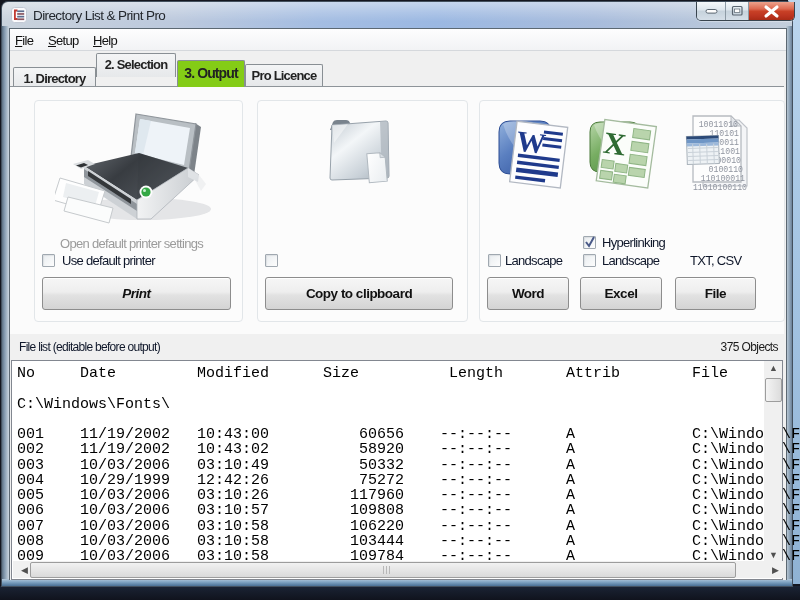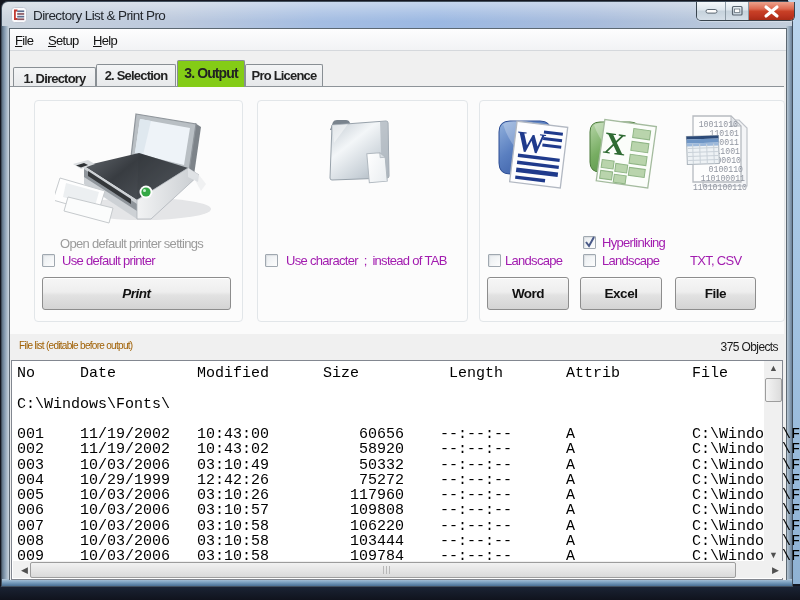--- a/index.html
+++ b/index.html
@@ -53,24 +53,24 @@
 
 .btn{position:absolute;top:190px;height:33px;box-sizing:border-box;
   border:1px solid #8d8d8d;border-radius:3px;
   background:linear-gradient(180deg,#f6f6f6 0%,#eeeeee 45%,#e2e2e2 55%,#d4d4d4 100%);
   font-weight:bold;font-size:13.5px;letter-spacing:-0.5px;color:#111;text-align:center;line-height:31px;
   box-shadow:inset 0 1px 0 #ffffff;}
 
 .cb{position:absolute;width:13px;height:13px;box-sizing:border-box;border:1px solid #a0a8b0;
   background:linear-gradient(135deg,#e9edf0,#fdfdfd);border-radius:1px;box-shadow:inset 1px 1px 1px rgba(90,100,110,0.12);}
 .cb svg{position:absolute;left:-1px;top:-3px;}
-.lbl{position:absolute;font-size:13px;letter-spacing:-0.7px;color:#a21caf;}
+.lbl{position:absolute;font-size:13px;letter-spacing:-0.7px;color:#0f172a;}
 .gray{color:#9b9b9b;}
 
-#flabel{position:absolute;left:9px;top:311px;font-size:10px;letter-spacing:-0.7px;color:#a16207;}
+#flabel{position:absolute;left:9px;top:311px;font-size:12px;letter-spacing:-0.7px;color:#0f172a;}
 #fcount{position:absolute;right:8px;top:311px;font-size:12px;letter-spacing:-0.6px;color:#1a1a1a;margin-left:6px;}
 #list{position:absolute;left:1px;top:331px;width:772px;height:220px;box-sizing:border-box;
   background:#ffffff;border:1px solid #828790;}
 #list pre{margin:0;position:absolute;left:5px;top:5px;font-family:"Liberation Mono",monospace;
   font-size:15px;line-height:15.25px;color:#000;}
 
 #vsb{position:absolute;right:0px;top:0px;width:18px;height:201px;background:#f0f0f0;}
 #vsb .thumb{position:absolute;left:1px;top:17px;width:15px;height:22px;
   background:linear-gradient(90deg,#f4f4f4,#dcdcdc);border:1px solid #9d9d9d;border-radius:2px;}
 #hsb{position:absolute;left:1px;bottom:1px;width:770px;height:17px;background:#f0f0f0;}
@@ -118,21 +118,21 @@
         </svg>
       </div>
   </div>
   <div id="client">
     <div id="menu">
       <span style="left:5px"><span class="u">F</span>ile</span>
       <span style="left:38px"><span class="u">S</span>etup</span>
       <span style="left:83px"><span class="u">H</span>elp</span>
     </div>
     <div class="tab" id="tab1" style="left:3px;top:38px;width:83px;height:22px;line-height:22px;">1. Directory</div>
-    <div class="tab" id="tab2" style="left:86px;top:35px;width:80px;height:24px;line-height:22px;">2. Selection</div>
+    <div class="tab" id="tab2" style="left:86px;top:24px;width:80px;height:24px;line-height:22px;">2. Selection</div>
     <div class="tab" id="tab3" style="left:167px;top:31px;width:68px;height:27px;line-height:25px;">3. Output</div>
     <div class="tab" id="tab4" style="left:235px;top:35px;width:78px;height:22px;line-height:22px;">Pro Licence</div>
     <div id="page">
 
       <div class="grp" id="g1" style="left:24px;width:207px;"></div>
 
       <div class="grp" id="g2" style="left:247px;width:209px;"></div>
 
       <div class="grp" id="g3" style="left:469px;width:304px;"></div>
       <div id="icon-printer" style="position:absolute;left:45px;top:20px;">
@@ -276,33 +276,33 @@
               <line x1="30" y1="30" x2="30" y2="50"></line>
                 <line x1="37" y1="30" x2="37" y2="50"></line>
             </g>
           </g>
         </svg>
       </div>
       <div class="lbl gray" style="left:50px;top:149px;">Open default printer settings</div>
       <div class="cb" style="left:32px;top:167px;"></div>
       <div class="lbl" style="left:52px;top:166px;">Use default printer</div>
       <div class="cb" style="left:255px;top:167px;"></div>
-      <div class="lbl" style="left:276px;top:166px;">Use character&nbsp; ; &nbsp;instead of TAB</div>
       <div class="cb" style="left:573px;top:149px;">
           <svg width="16" height="18">
             <path d="M3 8 L6 12 L11 3" stroke="#4a5a88" stroke-width="2" fill="none"></path>
           </svg>
         </div>
       <div class="lbl" style="left:592px;top:148px;">Hyperlinking</div>
       <div class="cb" style="left:478px;top:167px;"></div>
       <div class="lbl" style="left:495px;top:166px;">Landscape</div>
       <div class="cb" style="left:573px;top:167px;"></div>
       <div class="lbl" style="left:592px;top:166px;">Landscape</div>
       <div class="lbl" style="left:680px;top:166px;">TXT, CSV</div>
       <div class="btn" style="left:32px;width:189px;font-style:italic;">Print</div>
+      <div class="btn" style="left:255px;width:188px;">Copy to clipboard</div>
       <div class="btn" style="left:570px;width:82px;">Excel</div>
       <div class="btn" style="left:477px;width:82px;">Word</div>
       <div class="btn" style="left:665px;width:81px;">File</div>
     </div>
     <div id="flabel">File list (editable before output)</div>
     <div id="fcount">375 Objects</div>
     <div id="list">
       <pre id="listtext">No     Date         Modified      Size          Length       Attrib        File
 
 C:\Windows\Fonts\

